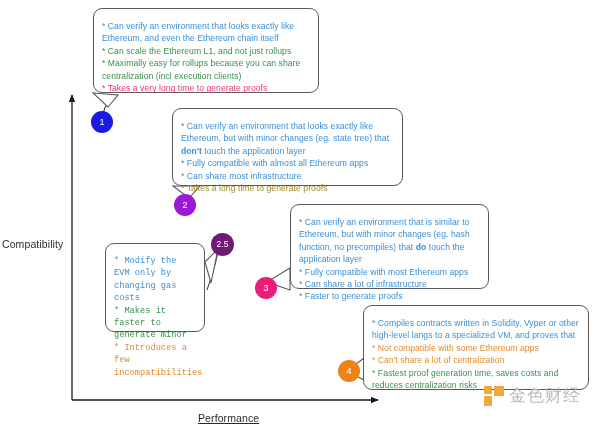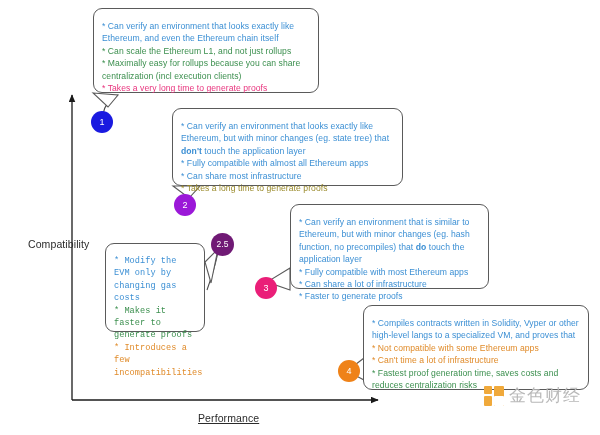--- a/index.html
+++ b/index.html
@@ -138,54 +138,54 @@
     <path d="M 218 252 C 216 262, 212 276, 207 290" fill="none" stroke="#4a4a4a" stroke-width="1.1"></path>
     <path d="M 205 262 L 218 249 L 211 283 Z" fill="#ffffff" stroke="#5a5a5a" stroke-width="1.1"></path>
 
     <path d="M 267 281 C 272 279, 280 279, 288 280" fill="none" stroke="#4a4a4a" stroke-width="1.1"></path>
     <path d="M 290 268 L 267 282 L 290 290 Z" fill="#ffffff" stroke="#5a5a5a" stroke-width="1.1"></path>
 
     <path d="M 349 368 C 354 368, 358 369, 363 371" fill="none" stroke="#4a4a4a" stroke-width="1.1"></path>
     <path d="M 364 358 L 347 371 L 364 380 Z" fill="#ffffff" stroke="#5a5a5a" stroke-width="1.1"></path>
   </svg>
 
-  <div class="axis-label" style="left:28px; top:238px;">Compatibility</div>
+  <div class="axis-label" style="left:2px; top:238px;">Compatibility</div>
   <div class="axis-label" style="left:198px; top:412px;text-decoration:underline;">Performance</div>
 
   <div class="callout" style="left:93px; top:8px; width:226px; height:85px;">
     <div class="line c-blue">* Can verify an environment that looks exactly like Ethereum, and even the Ethereum chain itself</div>
     <div class="line c-green">* Can scale the Ethereum L1, and not just rollups</div>
     <div class="line c-green">* Maximally easy for rollups because you can share centralization (incl execution clients)</div>
     <div class="line c-red">* Takes a very long time to generate proofs</div>
   </div>
 
   <div class="callout" style="left:172px; top:108px; width:231px; height:78px;">
     <div class="line c-blue"><span>* Can verify an environment that looks exactly like Ethereum, but with minor changes (eg. state tree) that </span><span class="bold">don't</span><span> touch the application layer</span></div>
     <div class="line c-blue">* Fully compatible with almost all Ethereum apps</div>
     <div class="line c-blue">* Can share most infrastructure</div>
     <div class="line c-olive">* Takes a long time to generate proofs</div>
   </div>
 
   <div class="callout" style="left:105px; top:243px; width:100px; height:89px;font-family:Liberation Mono, monospace;">
     <div class="line c-blue">* Modify the EVM only by changing gas costs</div>
-    <div class="line c-green">* Makes it faster to generate proofs</div>
+    <div class="line c-green">* Makes it faster to generate minor</div>
     <div class="line c-orange">* Introduces a few incompatibilities</div>
   </div>
 
   <div class="callout" style="left:290px; top:204px; width:199px; height:85px;">
     <div class="line c-blue"><span>* Can verify an environment that is similar to Ethereum, but with minor changes (eg. hash function, no precompiles) that </span><span class="bold">do</span><span> touch the application layer</span></div>
     <div class="line c-blue">* Fully compatible with most Ethereum apps</div>
     <div class="line c-blue">* Can share a lot of infrastructure</div>
     <div class="line c-blue">* Faster to generate proofs</div>
   </div>
 
   <div class="callout" style="left:363px; top:305px; width:226px; height:85px;">
     <div class="line c-blue">* Compiles contracts written in Solidity, Vyper or other high-level langs to a specialized VM, and proves that</div>
     <div class="line c-orange">* Not compatible with some Ethereum apps</div>
-    <div class="line c-orange">* Can't time a lot of infrastructure</div>
+    <div class="line c-orange">* Can't share a lot of centralization</div>
     <div class="line c-green">* Fastest proof generation time, saves costs and reduces centralization risks</div>
   </div>
 
   <div class="node" style="left:91px; top:111px; width:22px; height:22px; background:#1a1ae0;">
       <span>1</span>
     </div>
   <div class="node" style="left:174px; top:194px; width:22px; height:22px; background:#9b18d8;">
       <span>2</span>
     </div>
   <div class="node n25" style="left:211px; top:233px; width:23px; height:23px; background:#701a75;">

